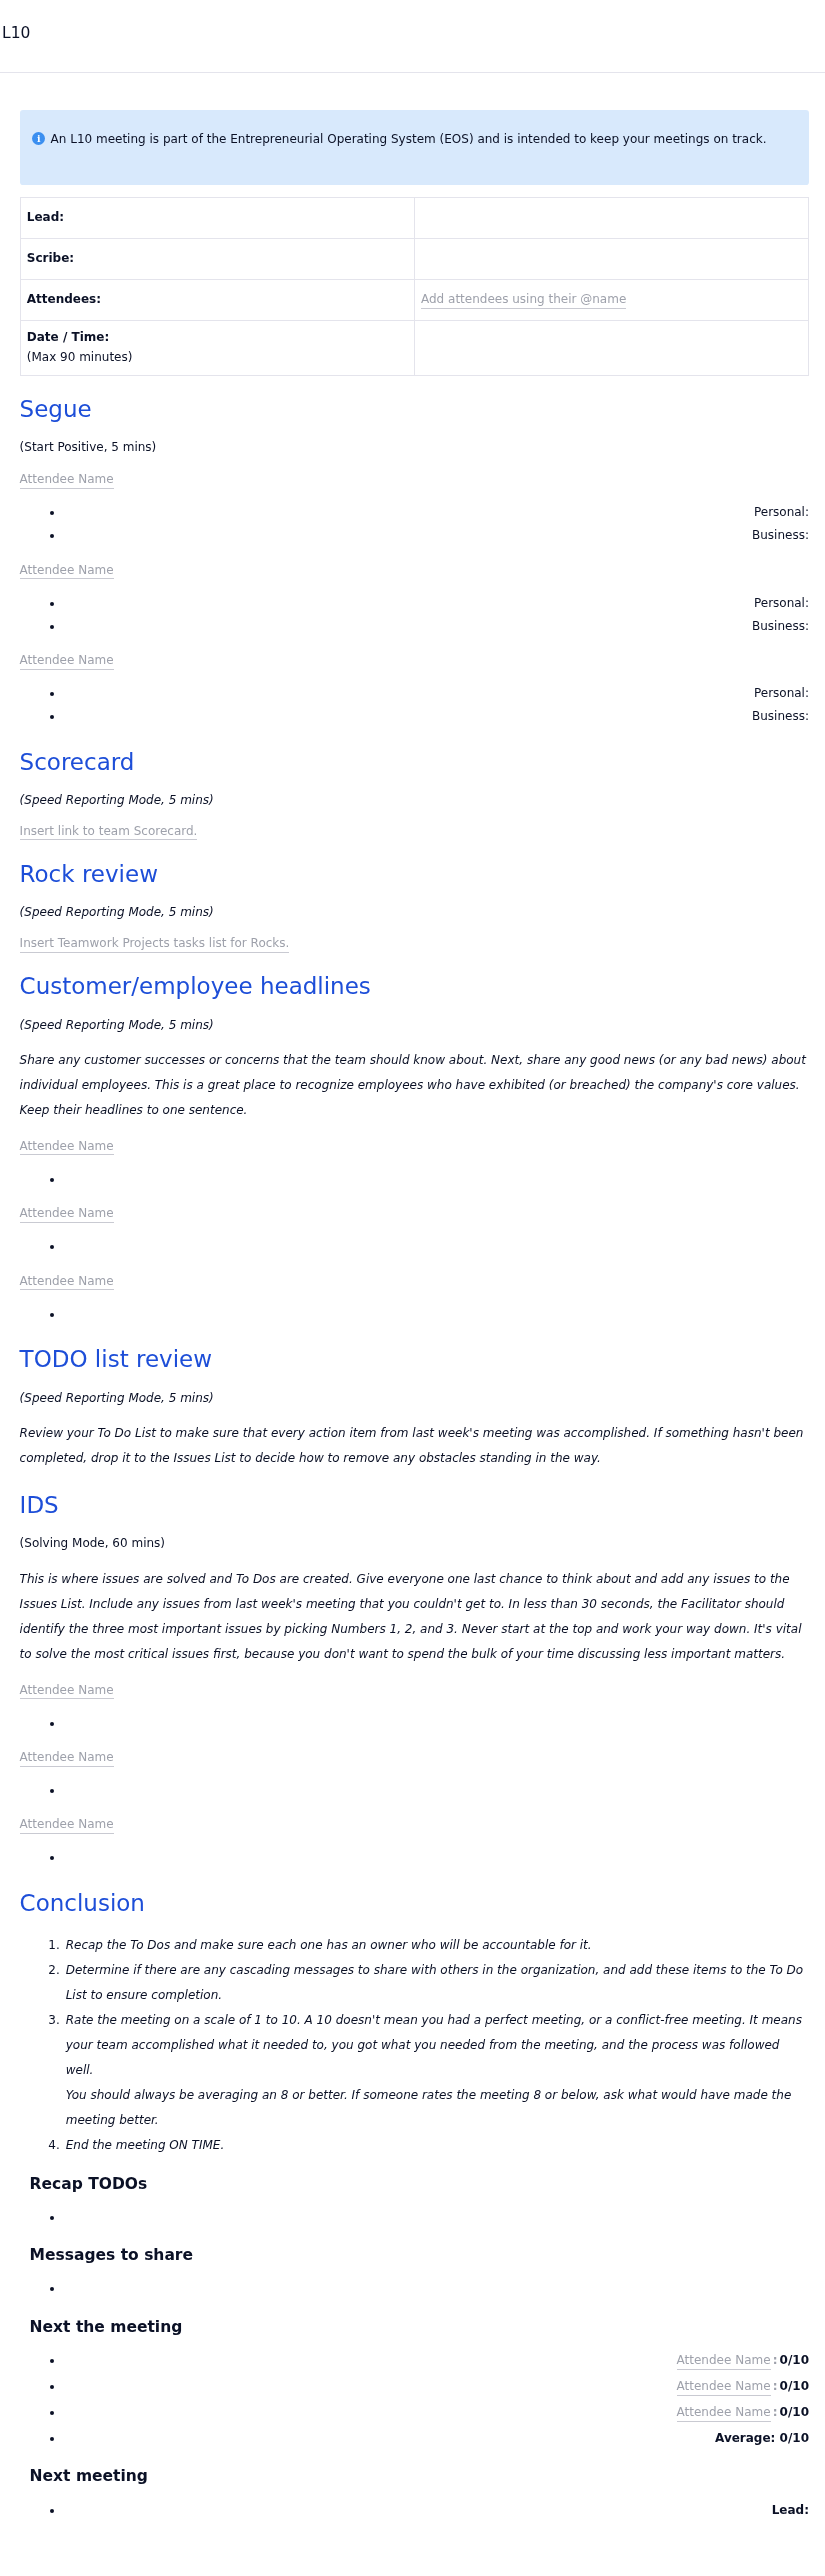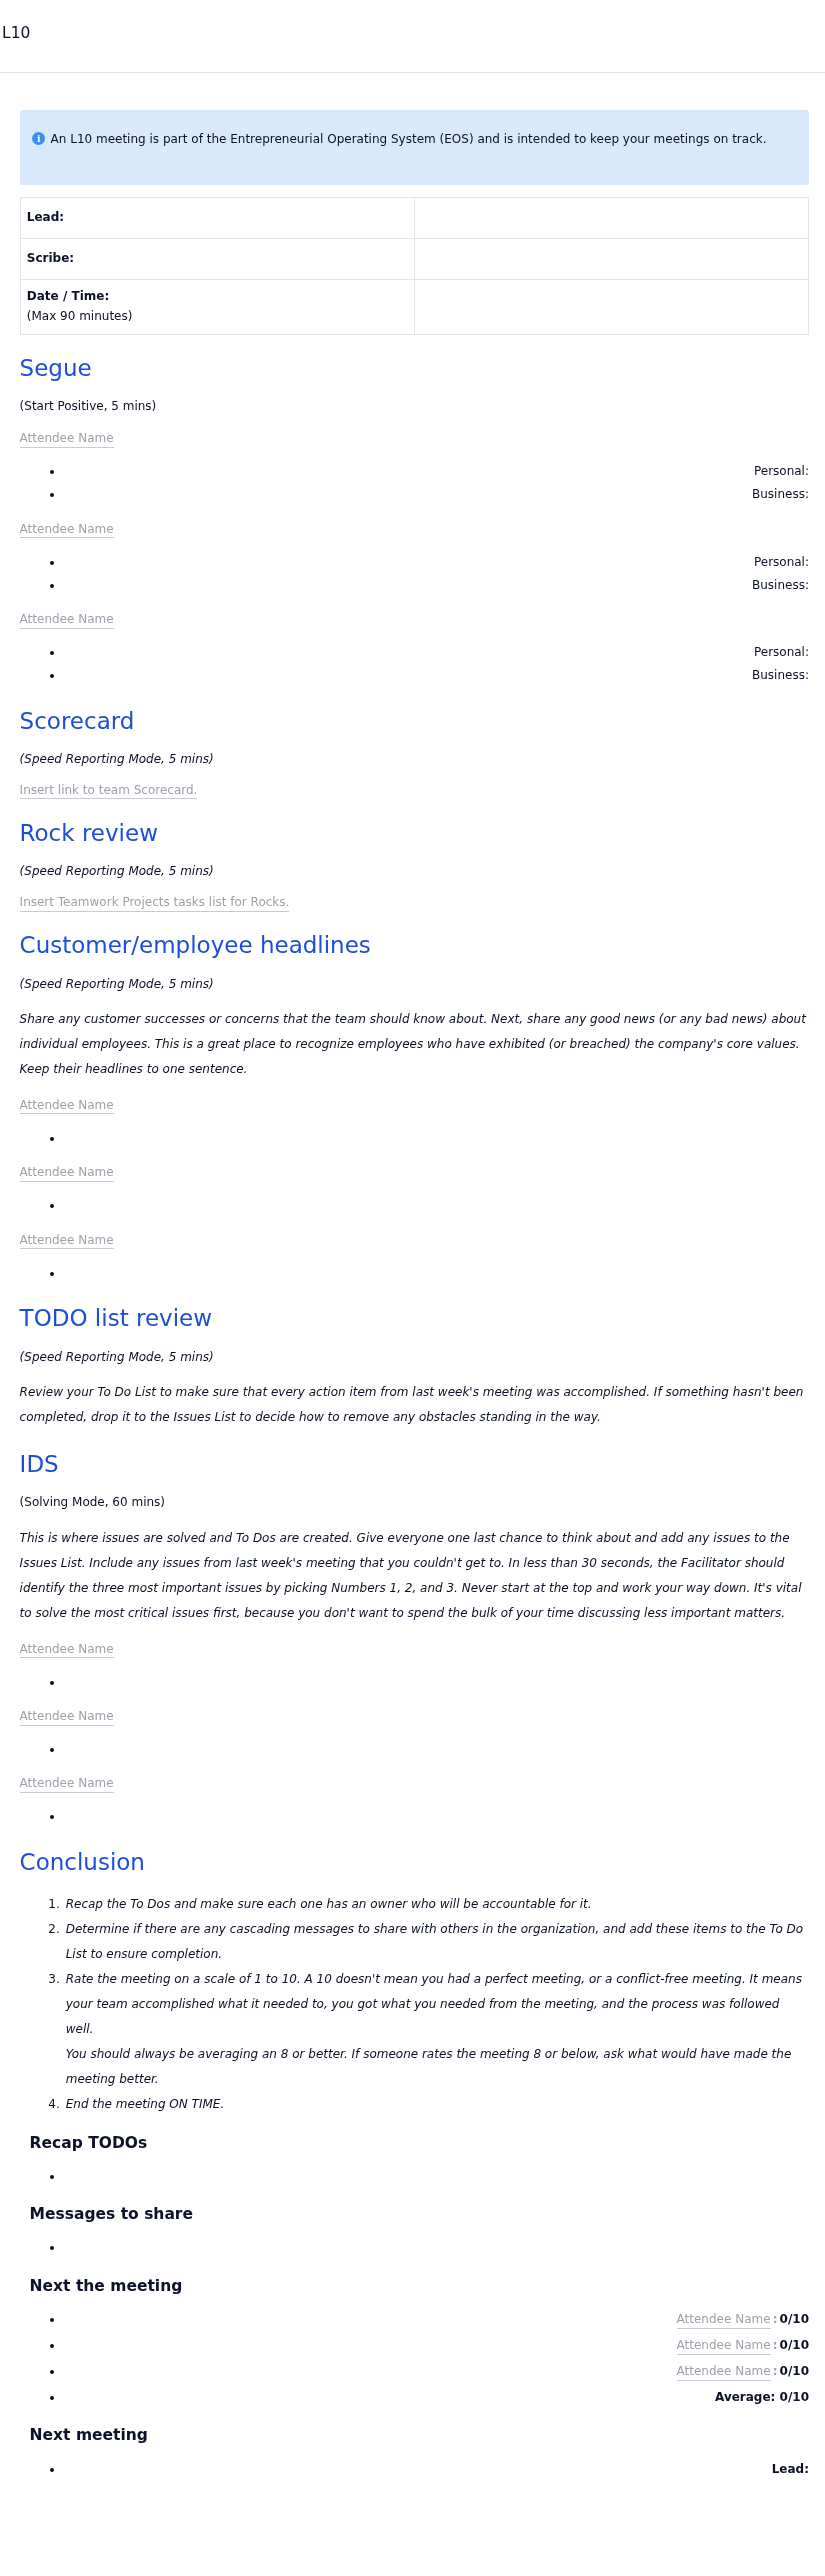--- a/index.html
+++ b/index.html
@@ -142,20 +142,26 @@
     <tbody>
       <tr>
         <td class="label">Lead:</td>
         <td></td>
       </tr>
       <tr>
         <td class="label">Scribe:</td>
         <td></td>
       </tr>
       <tr>
+        <td class="label">Attendees:</td>
+        <td>
+          <span class="placeholder">Add attendees using their @name</span>
+        </td>
+      </tr>
+      <tr>
         <td class="label">
           <span>Date / Time:</span>
           <span class="subnote">(Max 90 minutes)</span>
         </td>
         <td></td>
       </tr>
     </tbody>
   </table>
 
   <section>

